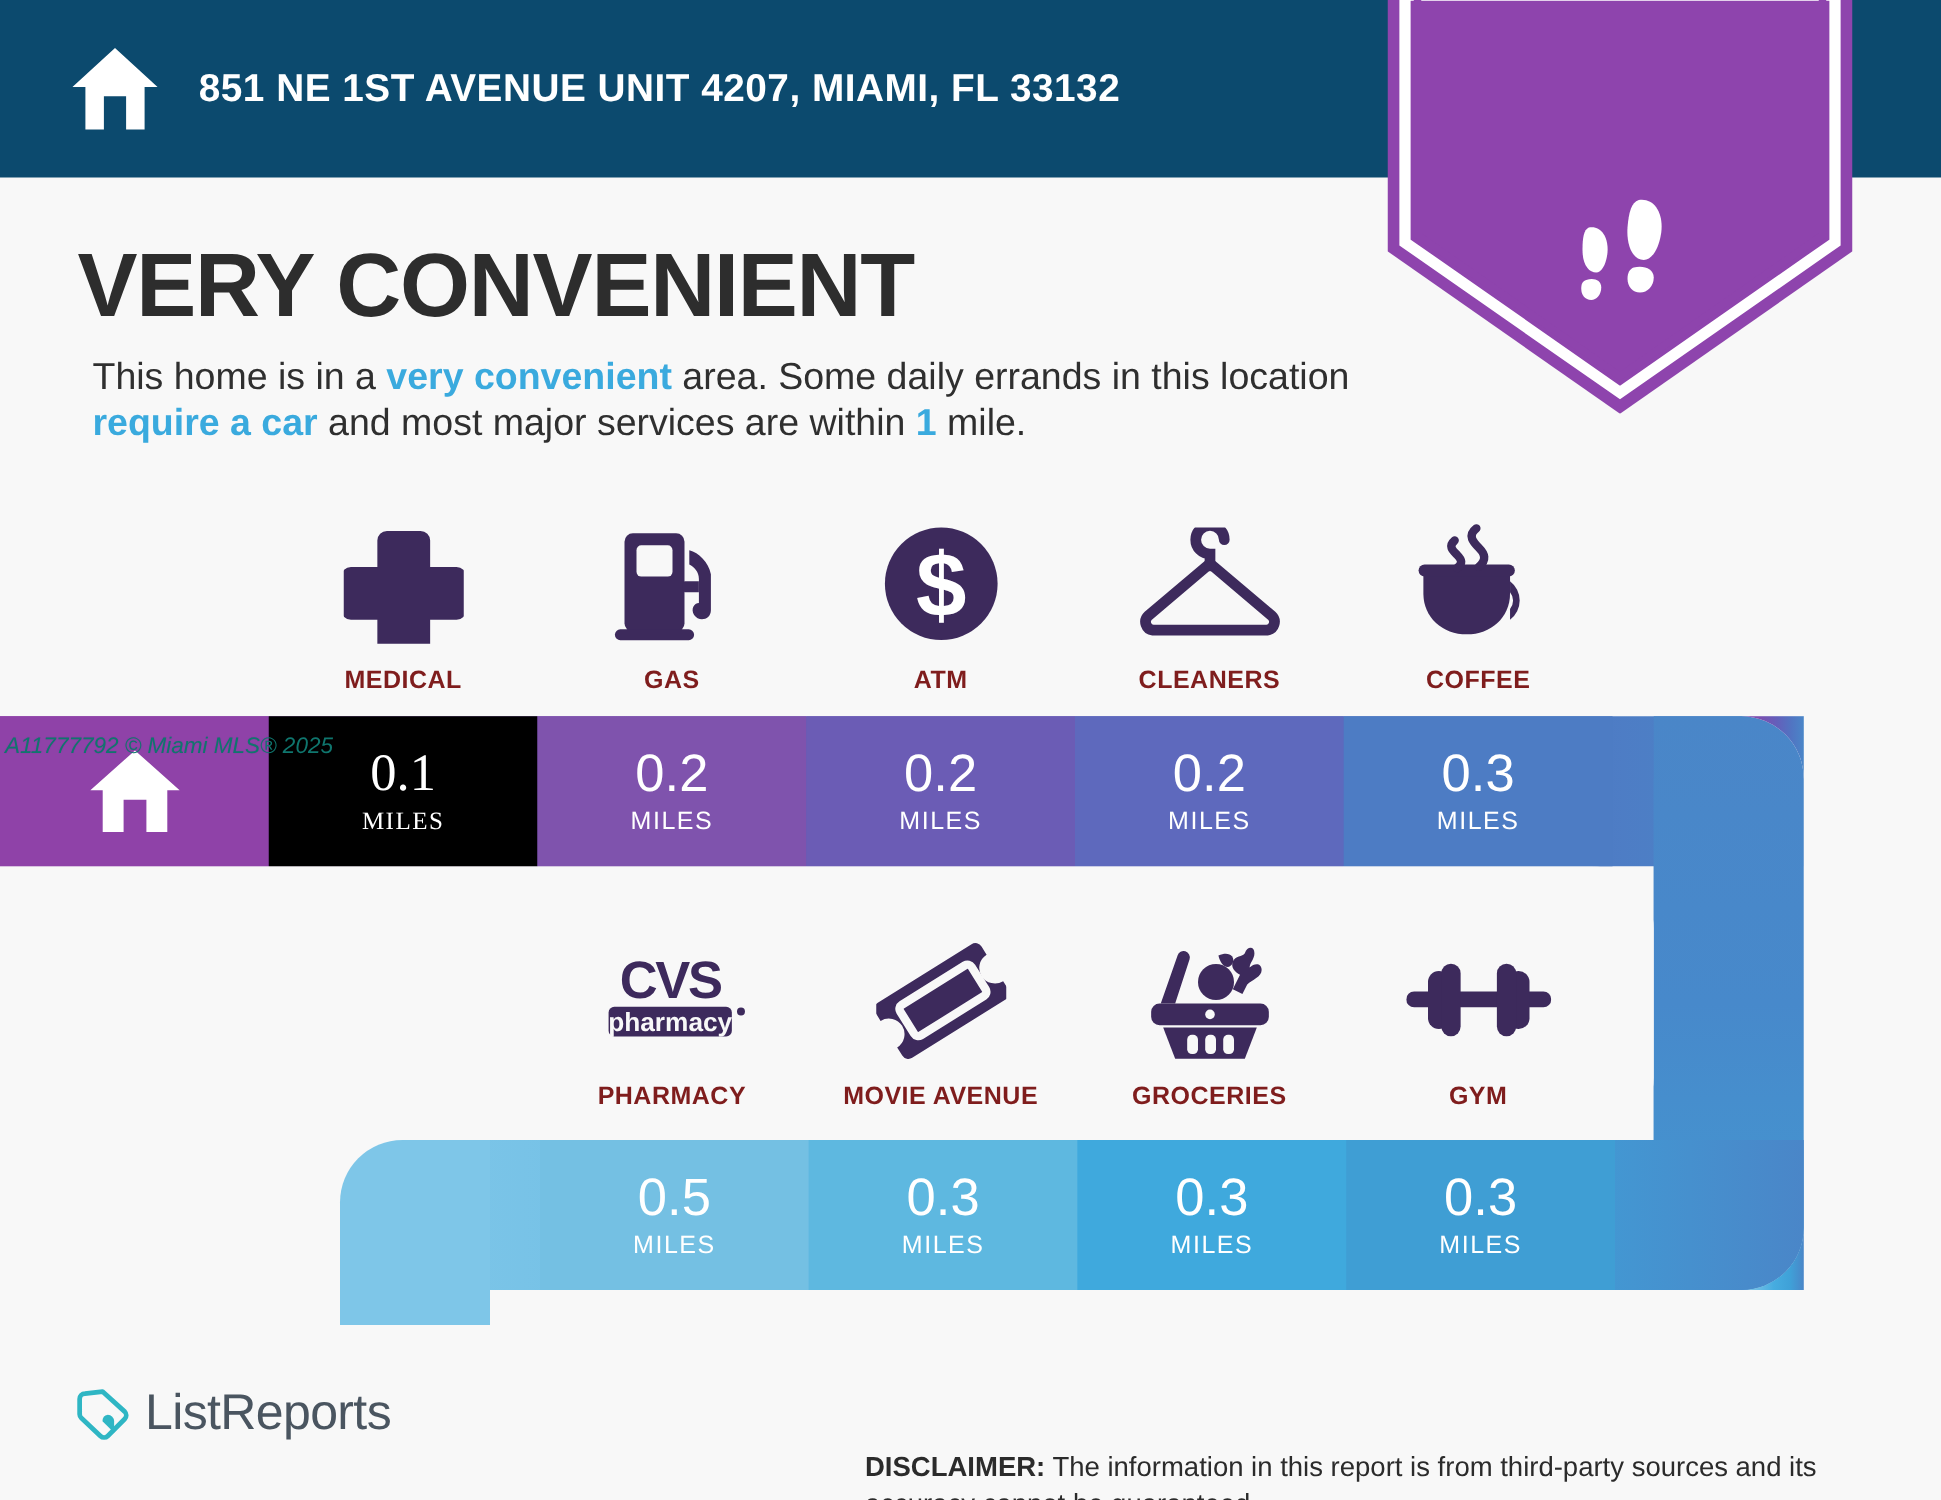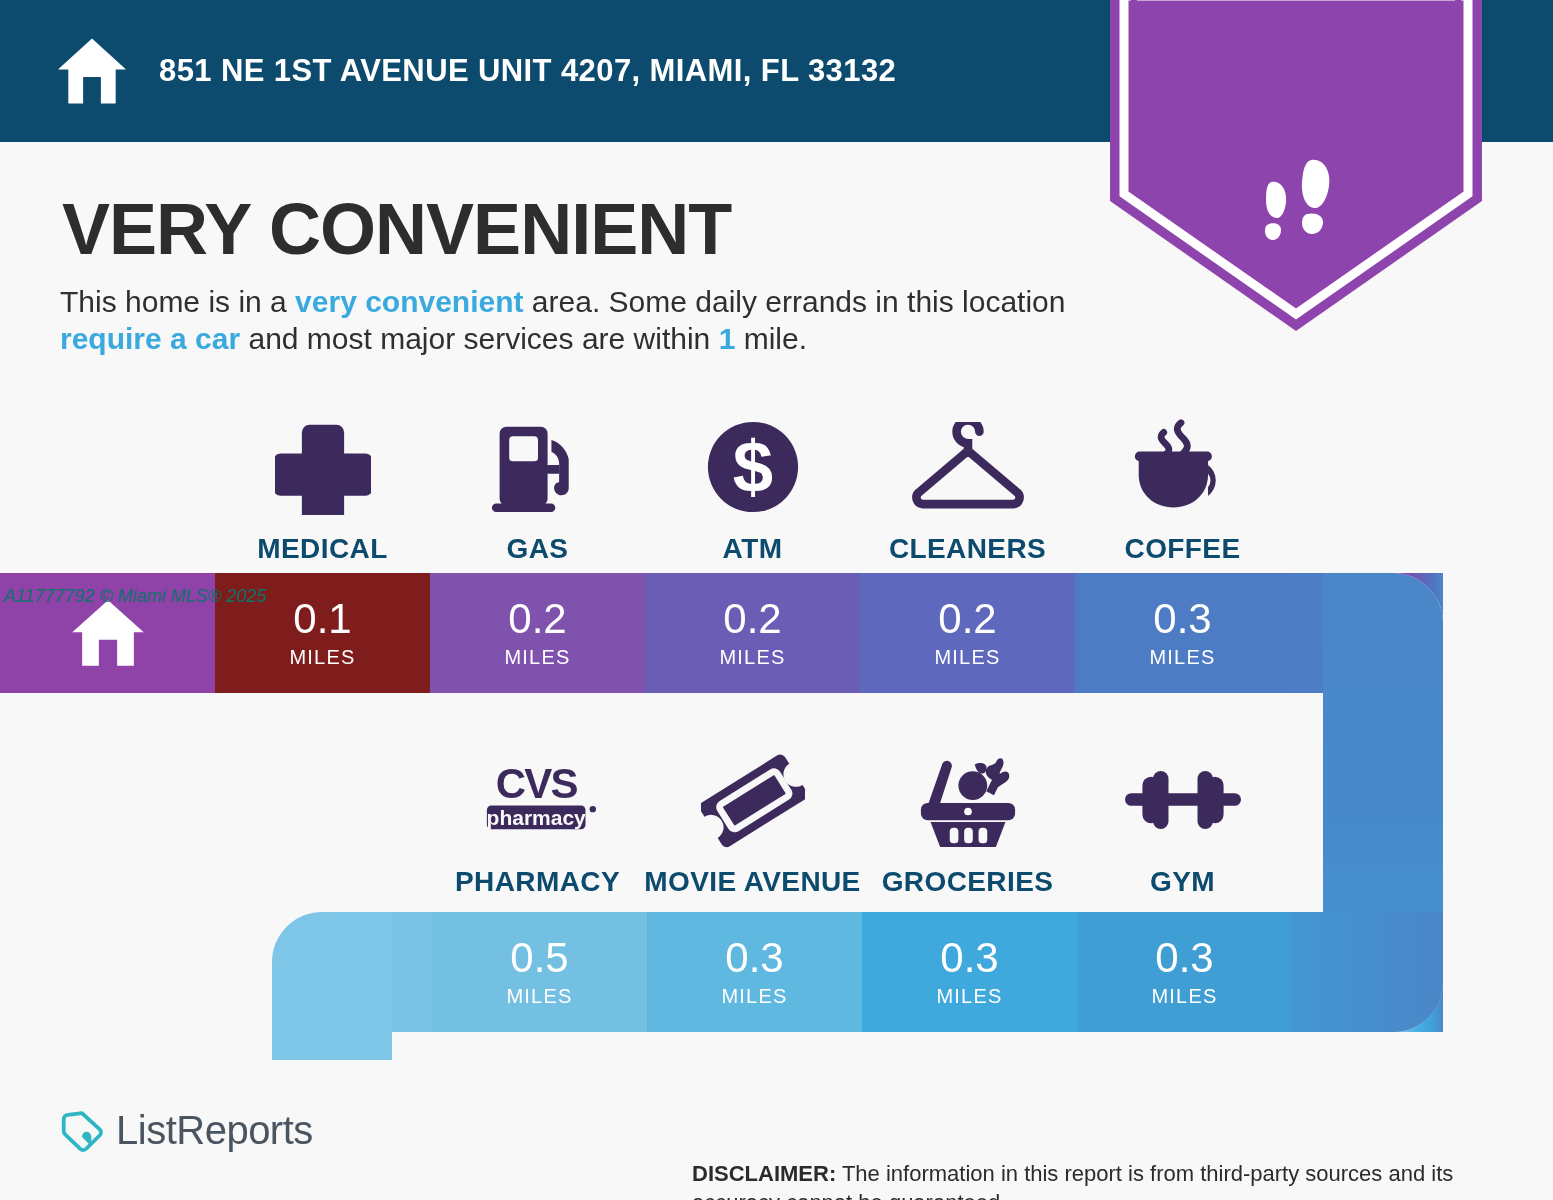--- a/index.html
+++ b/index.html
@@ -41,37 +41,37 @@
   }
   .badge-feet { position: absolute; left: 145px; top: 150px; width: 90px; height: 100px; }
 
   
   .headline {
     position: absolute; left: 62px; top: 188px;
     font-size: 72px; font-weight: 700; color: #2d2d2d;
     letter-spacing: -1px;
   }
   .subtext {
-    position: absolute; left: 60px; top: 283px; width: 1040px;
+    position: absolute; left: 74px; top: 283px; width: 1040px;
     font-size: 30px; line-height: 1.24; color: #2f2f2f;
   }
   .subtext b { color: #3aaade; font-weight: 700; }
 
   
   .icon-row { position: absolute; display: flex; z-index: 4; }
   .icon-row-1 { left: 215px; top: 415px; }
   .icon-row-2 { left: 430px; top: 748px; }
   .icon-cell {
     width: 215px;
     display: flex; flex-direction: column; align-items: center; justify-content: flex-end;
   }
   .icon-glyph { height: 104px; display: flex; align-items: center; justify-content: center; }
   .icon-label {
     margin-top: 14px;
-    font-size: 28px; font-weight: 700; color: #0c4a6e; letter-spacing: 0.4px;
+    font-size: 20px; font-weight: 700; color: #7f1d1d; letter-spacing: 0.4px;
     white-space: nowrap;
   }
 
   
   .ribbon { position: absolute; left: 0; top: 560px; width: 1553px; height: 500px; z-index: 1; }
 
   .bar-row { position: absolute; display: flex; height: 120px; z-index: 3; }
   .bar-row-1 { left: 0px; top: 573px; }
   .bar-row-2 { left: 432px; top: 912px; }
   .seg {
@@ -245,21 +245,21 @@
     </div>
 
   </div>
 
   <div class="bar-row bar-row-1">
     <div class="seg-home" style="background: rgb(143, 66, 168);">
       <svg width="76" height="72" viewBox="0 0 100 94">
         <path d="M50 4 L97 46 L84 46 L84 90 L62 90 L62 56 L38 56 L38 90 L16 90 L16 46 L3 46 Z" fill="#ffffff"></path>
       </svg>
     </div>
-    <div class="seg" style="background: #7f1d1d;">
+    <div class="seg" style="background: #000000; font-family: Liberation Serif, serif;">
       <div class="seg-num">0.1</div>
       <div class="seg-unit">MILES</div>
     </div>
     <div class="seg" style="background: rgb(127, 83, 173);">
       <div class="seg-num">0.2</div>
       <div class="seg-unit">MILES</div>
     </div>
     <div class="seg" style="background: rgb(107, 92, 181);">
       <div class="seg-num">0.2</div>
       <div class="seg-unit">MILES</div>

